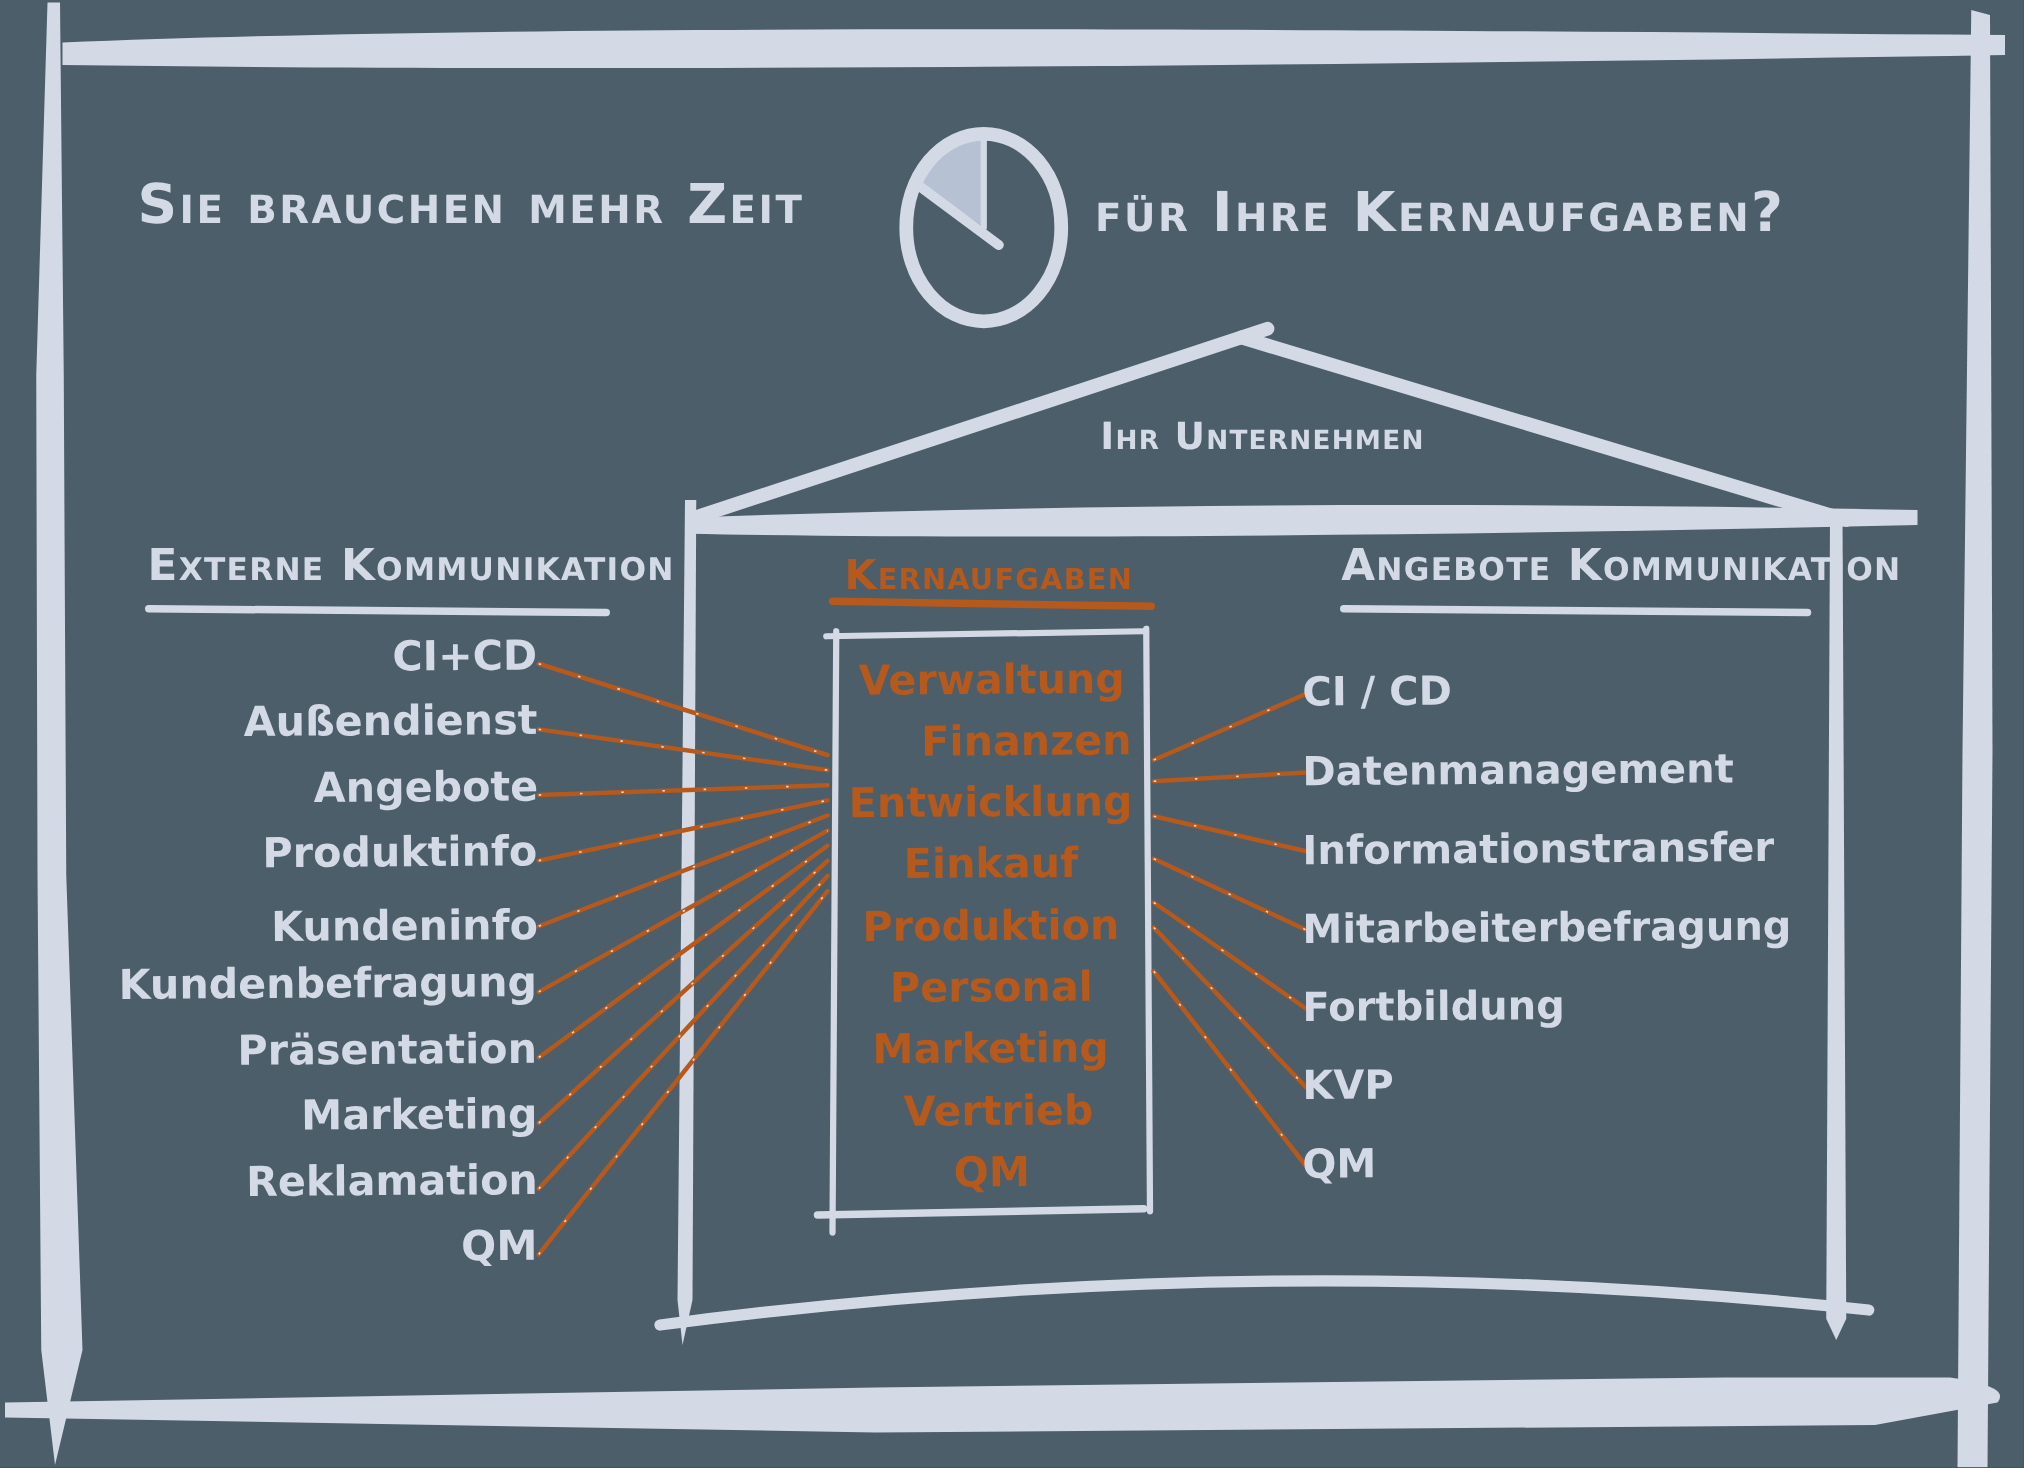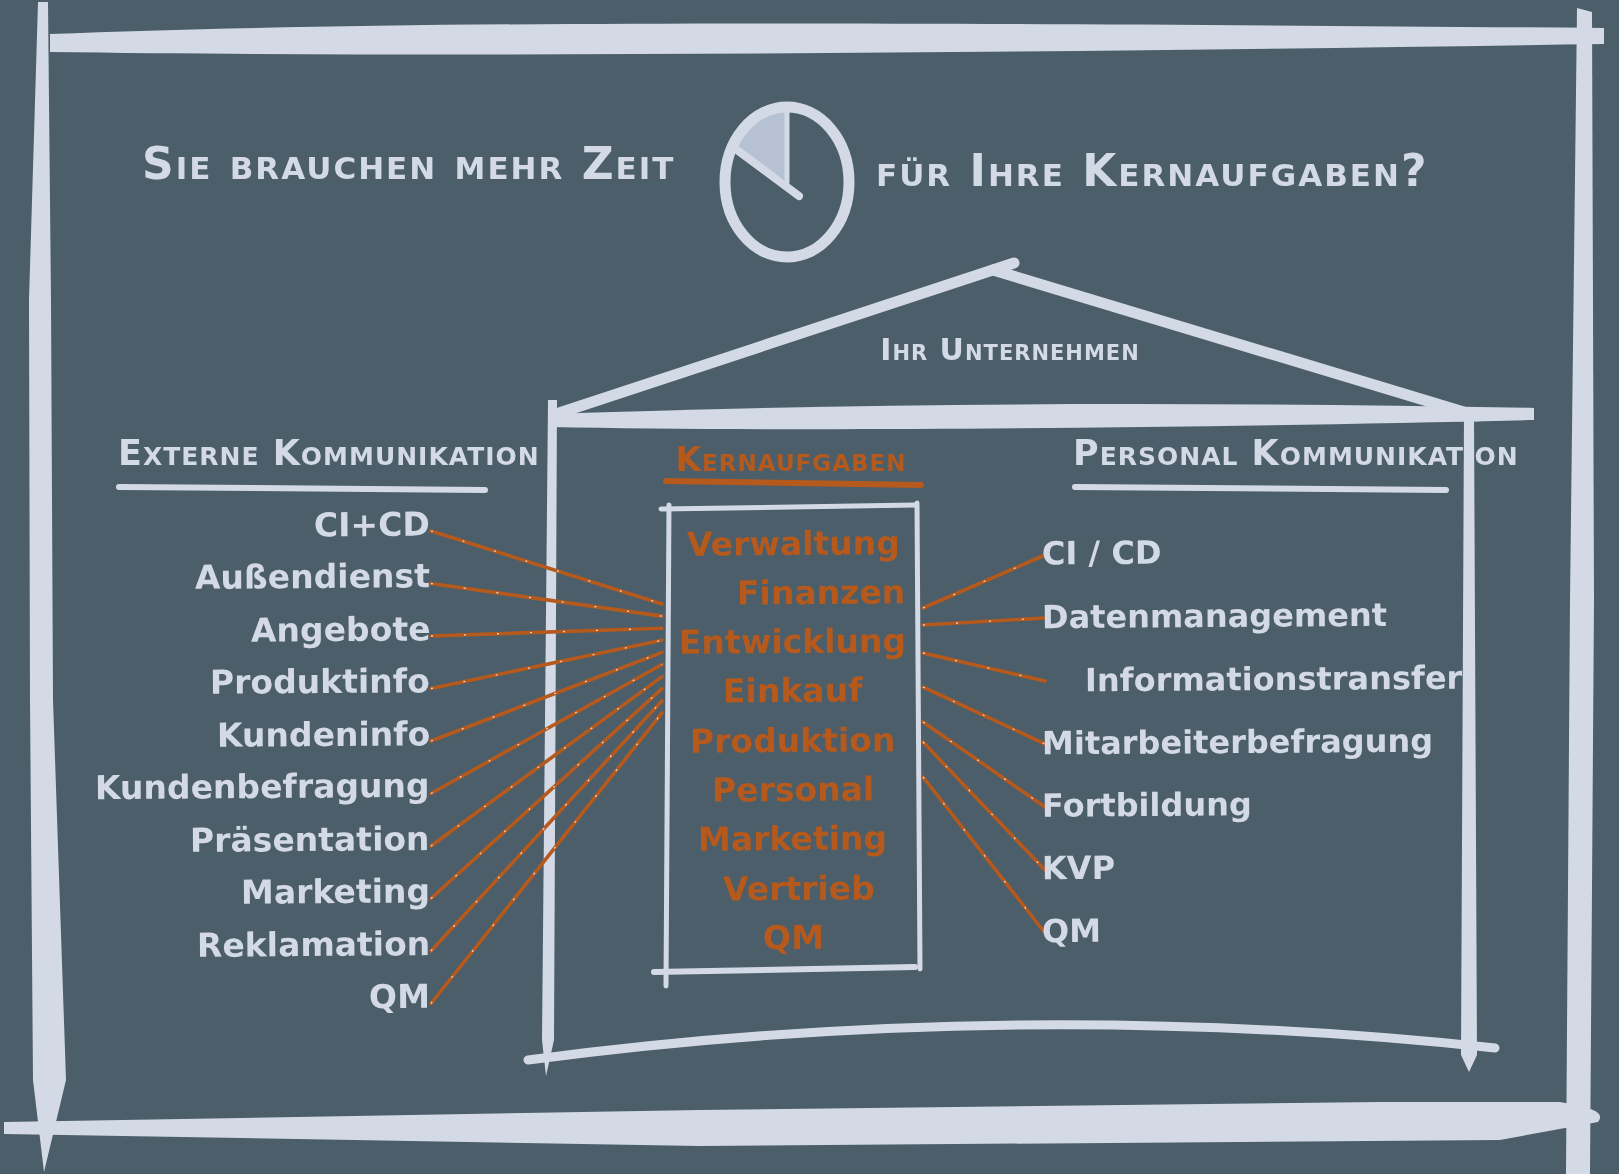--- a/index.html
+++ b/index.html
@@ -129,43 +129,43 @@
           <line x1="923" y1="742" x2="1045" y2="870" stroke="var(--accent)" stroke-width="3.6" stroke-linecap="round"></line>
           <line x1="923" y1="742" x2="1045" y2="870" stroke="#e9edf5" stroke-width="1.3" stroke-dasharray="2 31" opacity="0.85"></line>
         </g>
         <g>
           <line x1="923" y1="777" x2="1045" y2="933" stroke="var(--accent)" stroke-width="3.6" stroke-linecap="round"></line>
           <line x1="923" y1="777" x2="1045" y2="933" stroke="#e9edf5" stroke-width="1.3" stroke-dasharray="2 31" opacity="0.85"></line>
         </g>
       </g>
   </svg>
 
-  <div class="txt title" style="left:110px;top:138px;width:586px;margin-left:32px;">Sie brauchen mehr Zeit</div>
+  <div class="txt title" style="left:110px;top:138px;width:586px;">Sie brauchen mehr Zeit</div>
   <div class="txt house-label" style="left:810px;top:332px;width:400px;">Ihr Unternehmen</div>
 
   <div class="txt title" style="left:876px;top:145px;width:700px;">für Ihre Kernaufgaben?</div>
 
   <div class="txt header orange" style="left:662px;top:440px;width:258px;font-size:33px;">Kernaufgaben</div>
   <div class="txt header" style="left:118px;top:433px;width:368px;">Externe Kommunikation</div>
-  <div class="txt header" style="left:1073px;top:433px;width:372px;">Personal Kommunikation</div>
+  <div class="txt header" style="left:1073px;top:433px;width:372px;">Angebote Kommunikation</div>
 
   <div id="external-items">
       <div class="txt item ext-item" style="left: 90px; width: 340px; top: 498px; height: 52px;">
         <span>CI+CD</span>
       </div>
       <div class="txt item ext-item" style="left: 90px; width: 340px; top: 550.5px; height: 52px;">
         <span>Außendienst</span>
       </div>
       <div class="txt item ext-item" style="left: 90px; width: 340px; top: 603px; height: 52px; justify-content: flex-end;">
         <span>Angebote</span>
       </div>
       <div class="txt item ext-item" style="left: 90px; width: 340px; top: 655.5px; height: 52px;">
         <span>Produktinfo</span>
       </div>
-      <div class="txt item ext-item" style="left: 90px; width: 340px; top: 708px; height: 52px;">
+      <div class="txt item ext-item" style="left: 90px; width: 340px; top: 708px; height: 52px; align-items: flex-end;">
         <span>Kundeninfo</span>
       </div>
       <div class="txt item ext-item" style="left: 90px; width: 340px; top: 760.5px; height: 52px;">
         <span>Kundenbefragung</span>
       </div>
       <div class="txt item ext-item" style="left: 90px; width: 340px; top: 813px; height: 52px;">
         <span>Präsentation</span>
       </div>
       <div class="txt item ext-item" style="left: 90px; width: 340px; top: 865.5px; height: 52px;">
         <span>Marketing</span>
@@ -206,21 +206,21 @@
         <span>QM</span>
       </div>
     </div>
   <div id="internal-items">
       <div class="txt item int-item" style="left: 1042px; width: 420px; top: 523px; height: 60px;">
         <span>CI / CD</span>
       </div>
       <div class="txt item int-item" style="left: 1042px; width: 420px; top: 586px; height: 60px;">
         <span>Datenmanagement</span>
       </div>
-      <div class="txt item int-item" style="left: 1042px; width: 420px; top: 649px; height: 60px; justify-content: flex-end;">
+      <div class="txt item int-item" style="left: 1042px; width: 420px; top: 649px; height: 60px;">
         <span>Informationstransfer</span>
       </div>
       <div class="txt item int-item" style="left: 1042px; width: 420px; top: 712px; height: 60px;">
         <span>Mitarbeiterbefragung</span>
       </div>
       <div class="txt item int-item" style="left: 1042px; width: 420px; top: 775px; height: 60px;">
         <span>Fortbildung</span>
       </div>
       <div class="txt item int-item" style="left: 1042px; width: 420px; top: 838px; height: 60px;">
         <span>KVP</span>

